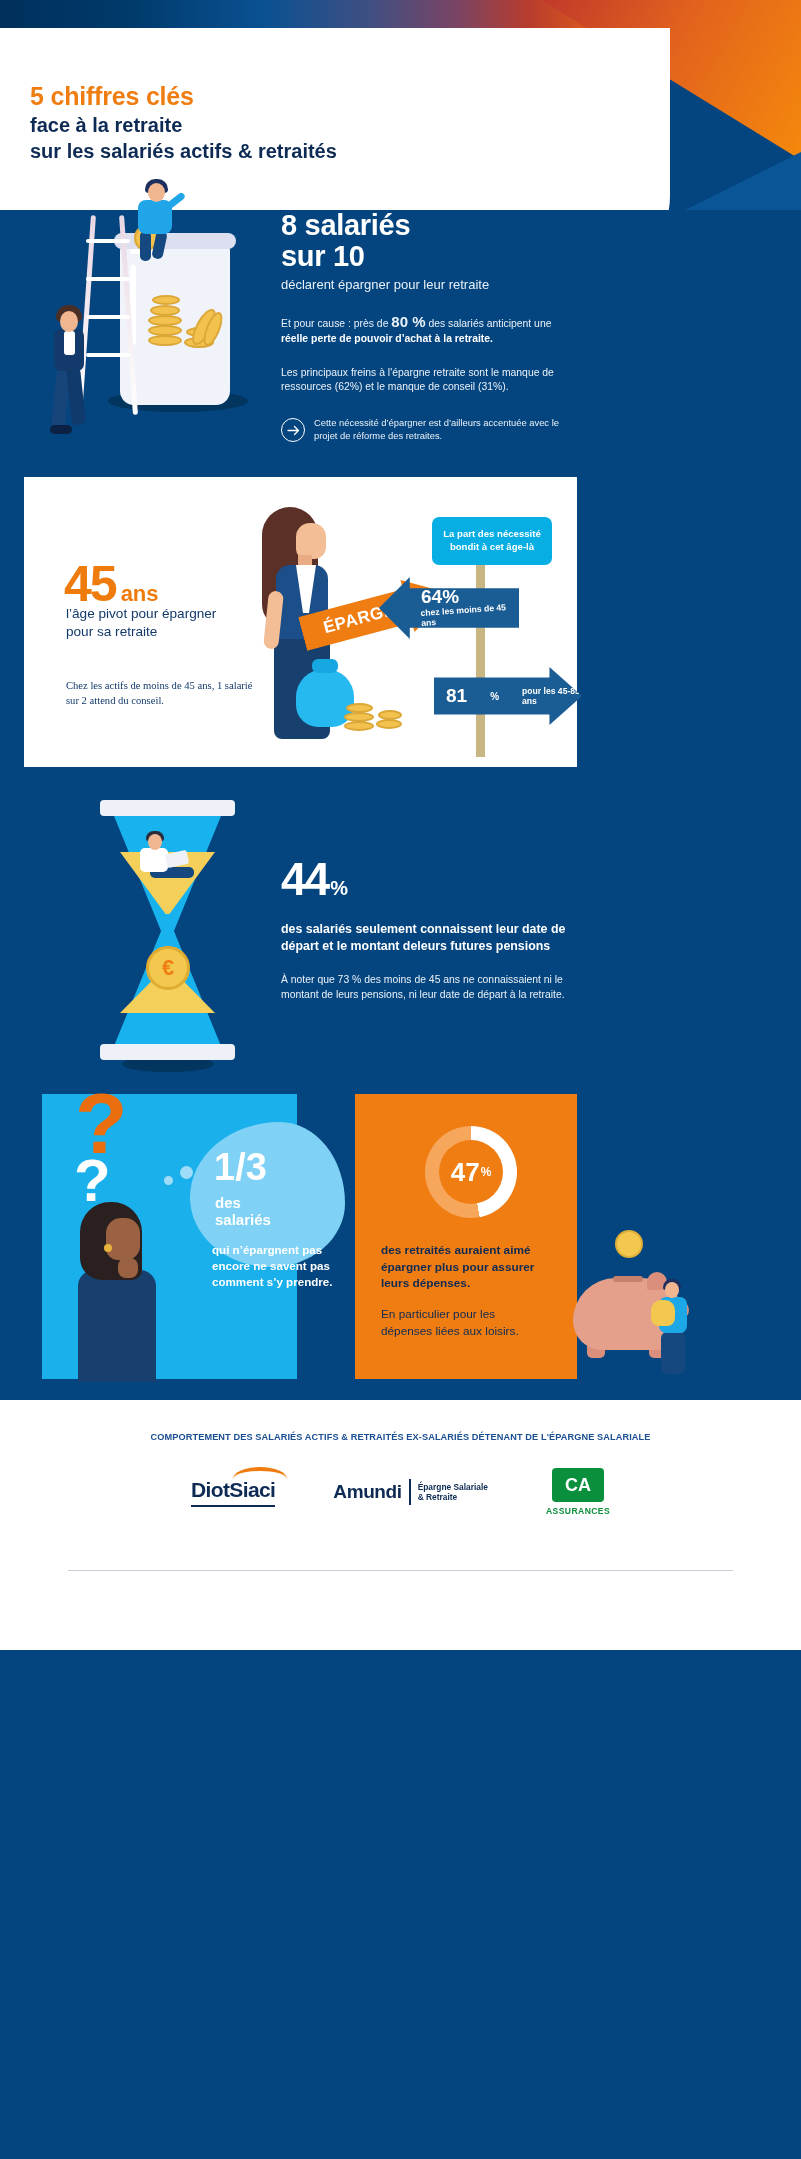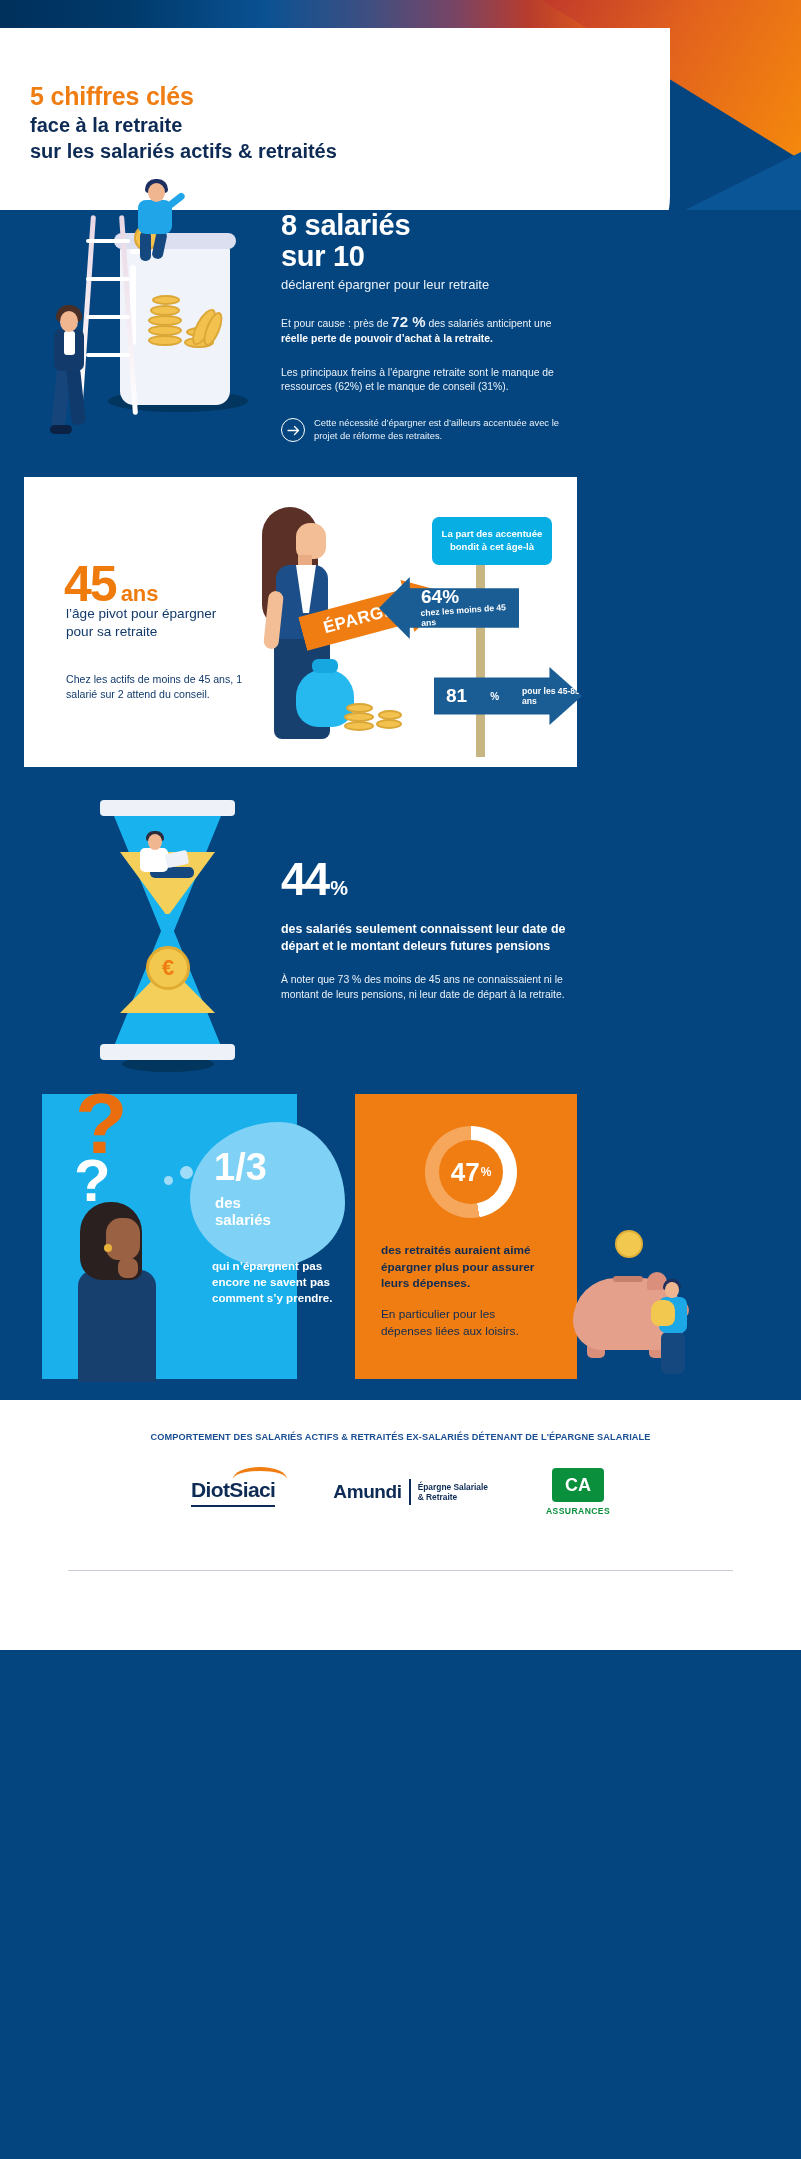--- a/index.html
+++ b/index.html
@@ -94,22 +94,22 @@
   .p2 .leg2 { position:absolute; left:31px; top:62px; width:14px; height:58px; background:#113a6c; border-radius:6px; transform:rotate(-6deg); }
   .p2 .shoe { position:absolute; left:12px; top:120px; width:22px; height:9px; background:#0c2244; border-radius:5px; }
 
   
   .s2 { position:absolute; left:24px; top:477px; width:553px; height:290px; background:#ffffff; }
   .s2-45 { position:absolute; left:40px; top:78px; color:#ee7b0c; font-weight:bold; }
   .s2-45 .num { font-size:50px; letter-spacing:-2px; }
   .s2-45 .ans { font-size:22px; margin-left:5px; }
   .s2-lead { position:absolute; left:42px; top:128px; width:180px;
              font-size:13.6px; font-weight:normal; color:#123a6b; line-height:1.33; }
-  .s2-small { position:absolute; left:42px; top:195px; width:195px;
-              font-size:10.6px; color:#123a6b; line-height:1.45; }
+  .s2-small { position:absolute; left:42px; top:201px; width:195px;
+              font-size:10.6px; color:#123a6b; line-height:1.45;font-family:Liberation Serif, serif; }
 
   
   .w2 { position:absolute; left:228px; top:30px; width:110px; height:240px; }
   .w2 .hair { position:absolute; left:10px; top:0; width:56px; height:120px;
               background:#5b3026; border-radius:30px 30px 18px 24px; }
   .w2 .face { position:absolute; left:44px; top:16px; width:30px; height:36px;
               background:#f3bd95; border-radius:14px 14px 12px 10px; }
   .w2 .neck { position:absolute; left:46px; top:48px; width:14px; height:16px; background:#e8ab83; }
   .w2 .torso { position:absolute; left:24px; top:58px; width:52px; height:80px;
                background:#1c4f8a; border-radius:14px 14px 6px 6px; }
@@ -197,21 +197,21 @@
 
   .qm-big { position:absolute; left:75px; top:-20px; font-size:86px; font-weight:bold; color:#ea6e0d; }
   .qm-sm { position:absolute; left:32px; top:52px; font-size:60px; font-weight:bold; color:#ffffff; }
   .dot1 { position:absolute; left:138px; top:72px; width:13px; height:13px; background:#9fdcf7; border-radius:50%; }
   .dot2 { position:absolute; left:122px; top:82px; width:9px; height:9px; background:#9fdcf7; border-radius:50%; }
   .blob { position:absolute; left:148px; top:28px; width:155px; height:145px;
           background:#7fd2f5; border-radius:58% 42% 48% 52% / 52% 56% 44% 48%; }
   .s4-13 { position:absolute; left:172px; top:52px; color:#fff; font-size:38px; font-weight:bold; }
   .s4-13sub { position:absolute; left:173px; top:100px; color:#fff; font-size:15px; font-weight:bold; }
   .s4-ptxt { position:absolute; left:170px; top:148px; width:130px; color:#fff;
-             font-size:11.6px; font-weight:bold; line-height:1.38;margin-top:16px; }
+             font-size:11.6px; font-weight:bold; line-height:1.38; }
   .w4 { position:absolute; left:20px; top:108px; width:130px; height:180px; }
   .w4 .hair { position:absolute; left:18px; top:0; width:62px; height:78px; background:#2a2020; border-radius:30px 30px 10px 22px; }
   .w4 .face { position:absolute; left:44px; top:16px; width:34px; height:42px; background:#9a6242; border-radius:15px 15px 14px 12px; }
   .w4 .ear { position:absolute; left:42px; top:42px; width:8px; height:8px; background:#e8b33a; border-radius:50%; }
   .w4 .hand { position:absolute; left:56px; top:56px; width:20px; height:20px; background:#9a6242; border-radius:8px; }
   .w4 .body { position:absolute; left:16px; top:68px; width:78px; height:112px; background:#17406f; border-radius:16px 16px 0 0; }
 
   .donut { position:absolute; left:70px; top:32px; width:92px; height:92px; border-radius:50%;
            background:conic-gradient(#ffffff 0deg 169deg, #f6a75c 169deg 360deg); }
   .donut-hole { position:absolute; left:14px; top:14px; width:64px; height:64px;
@@ -330,21 +330,21 @@
       </div>
     </div>
 
     <div class="s1-txt">
       <div class="s1-big">
         <div>8 salariés</div>
         <div>sur 10</div>
       </div>
       <div class="s1-sub">déclarent épargner pour leur retraite</div>
       <div class="s1-p">
-        <span>Et pour cause : près de </span><span class="n80">72 %</span><span> des salariés anticipent une </span><b>réelle perte de pouvoir d’achat à la retraite.</b>
+        <span>Et pour cause : près de </span><span class="n80">80 %</span><span> des salariés anticipent une </span><b>réelle perte de pouvoir d’achat à la retraite.</b>
       </div>
       <div class="s1-p">Les principaux freins à l'épargne retraite sont le manque de ressources (62%) et le manque de conseil (31%).</div>
       <div class="s1-note">
         <div class="arrow-circ">
           <svg width="13" height="11" viewBox="0 0 13 11" fill="none" aria-hidden="true">
             <path d="M1 5.5H11M7.5 1.5L11.5 5.5L7.5 9.5" stroke="#ffffff" stroke-width="1.3" stroke-linecap="round" stroke-linejoin="round"></path>
           </svg>
         </div>
         <div class="s1-note-t">Cette nécessité d’épargner est d’ailleurs accentuée avec le projet de réforme des retraites.</div>
       </div>
@@ -377,21 +377,21 @@
       <div class="coin" style="left:0;top:21px;width:30px;height:10px;"></div>
       <div class="coin" style="left:2px;top:12px;width:27px;height:10px;"></div>
       <div class="coin" style="left:32px;top:28px;width:26px;height:10px;"></div>
       <div class="coin" style="left:34px;top:19px;width:24px;height:10px;"></div>
     </div>
 
     <div class="arrow-ep">
       <span>ÉPARGNE</span>
     </div>
 
-    <div class="bubble">La part des accentuée bondit à cet âge-là</div>
+    <div class="bubble">La part des nécessité bondit à cet âge-là</div>
 
     <div class="arr64">
       <div class="big">64%</div>
       <div class="sml">chez les moins de 45 ans</div>
     </div>
 
     <div class="arr81">
       <span class="big">81</span>
       <span class="pct">%</span>
       <span class="sml">pour les 45-85 ans</span>

